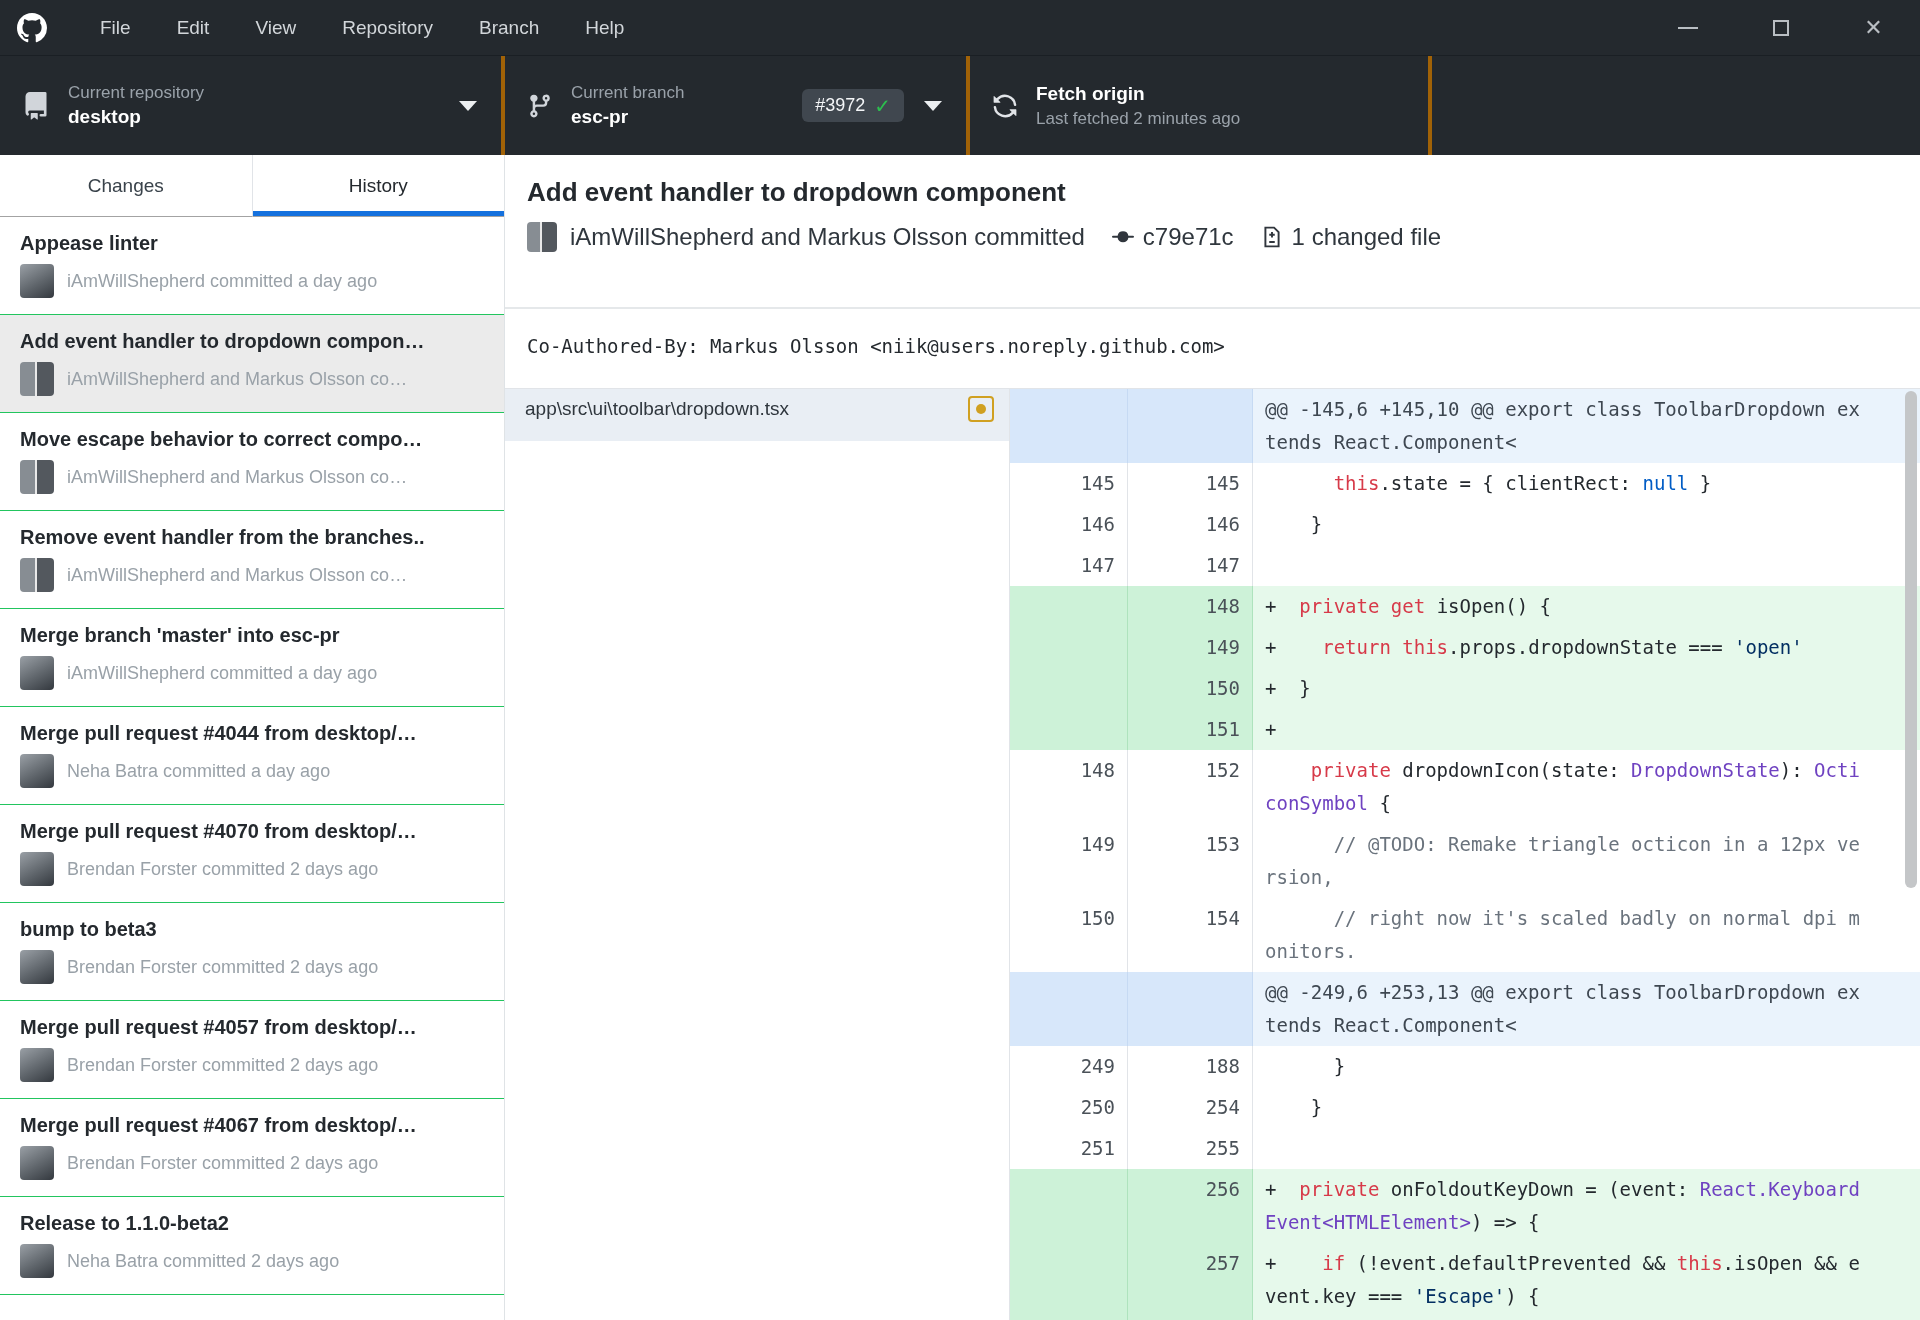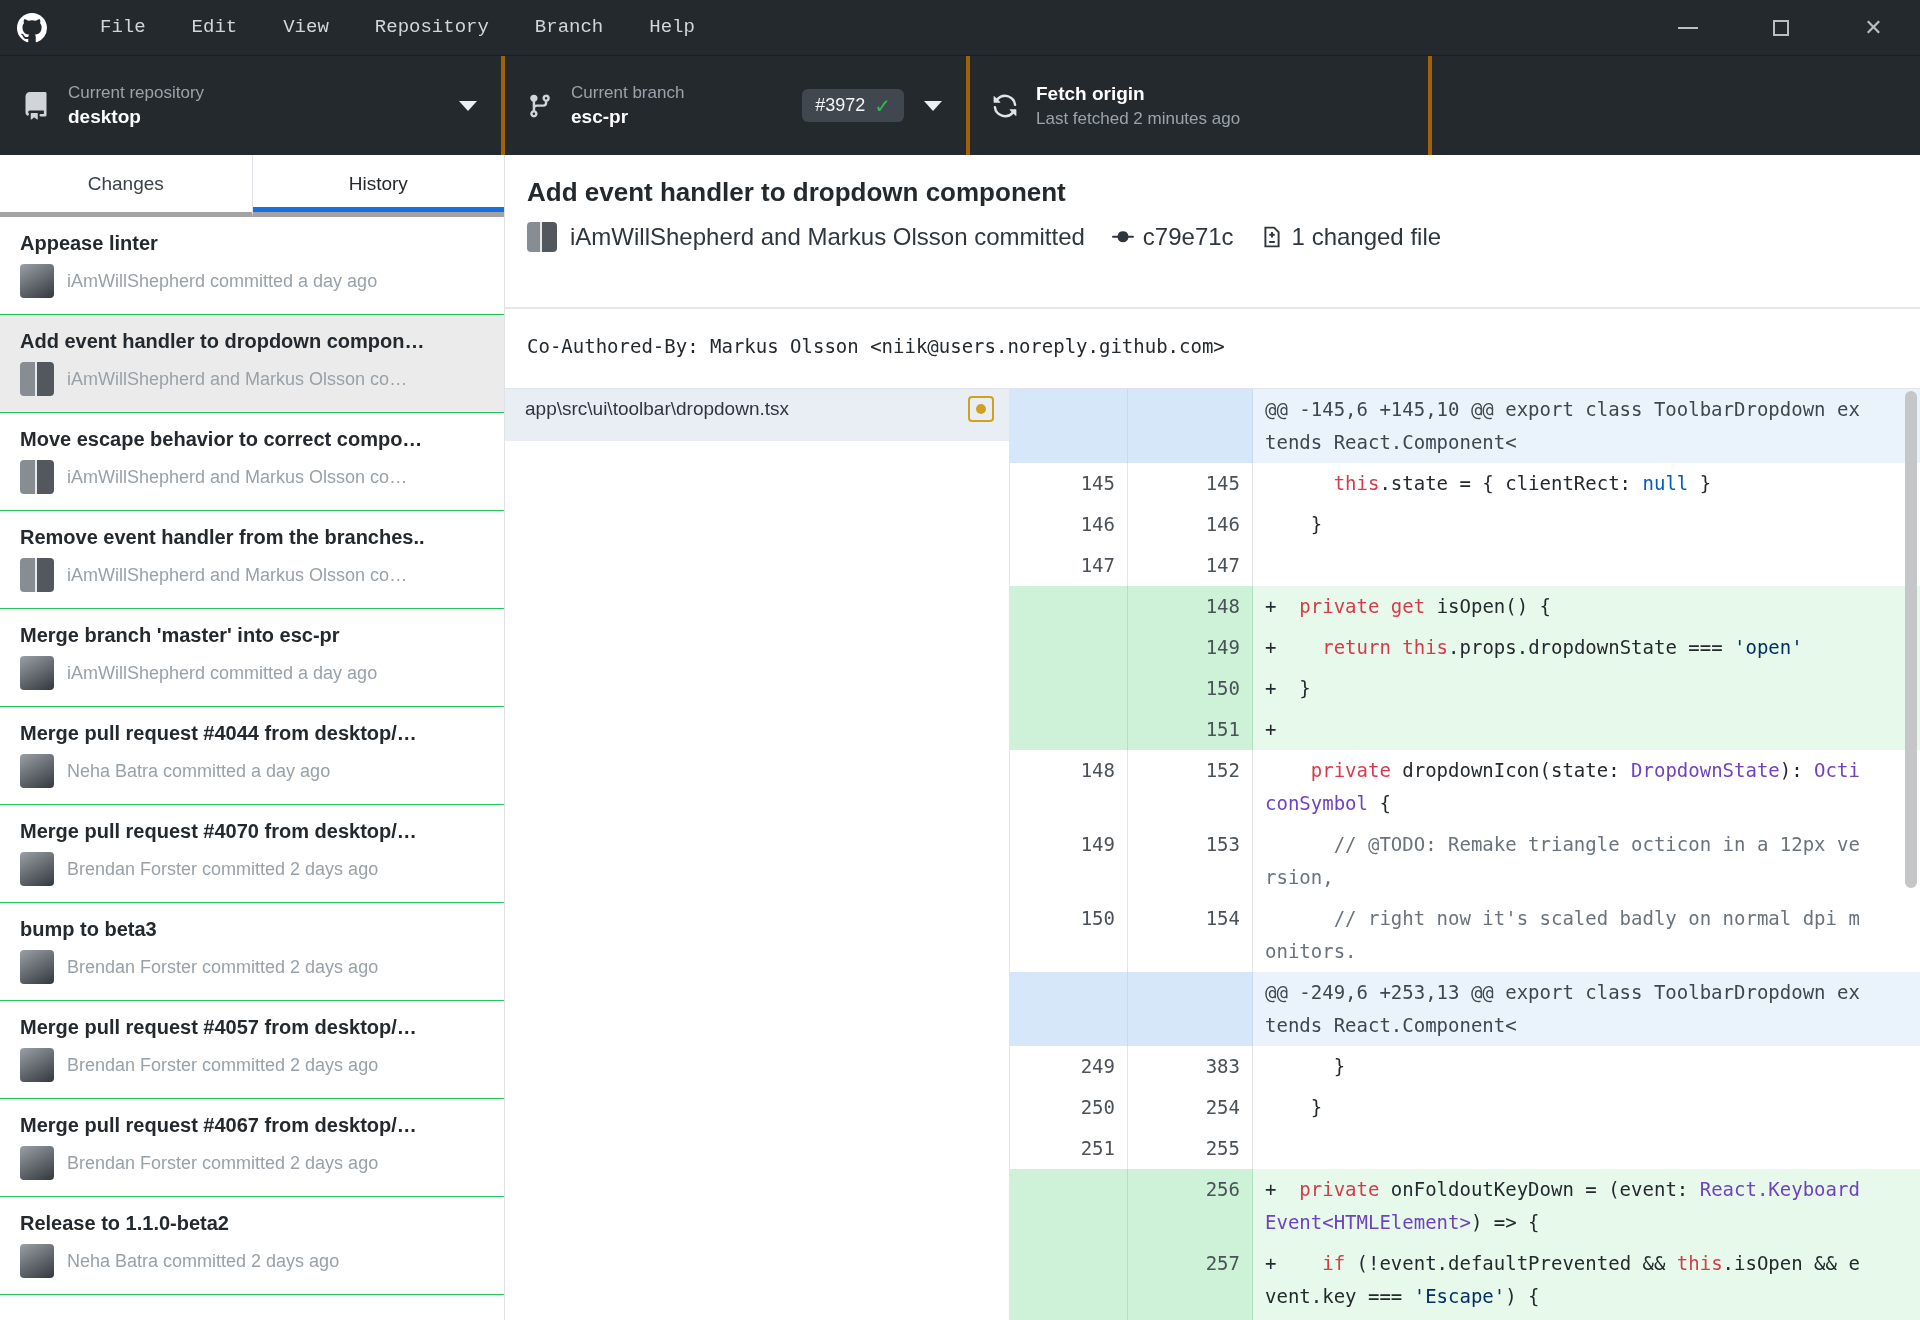--- a/index.html
+++ b/index.html
@@ -4,21 +4,21 @@
 <style>
   * { margin:0; padding:0; box-sizing:border-box; }
   html,body { width:1920px; height:1320px; overflow:hidden; }
   body { font-family:"Liberation Sans","DejaVu Sans",sans-serif; background:#fff; color:#24292e; }
   .mono { font-family:"DejaVu Sans Mono","Liberation Mono",monospace; }
   .app { width:1920px; height:1320px; display:flex; flex-direction:column; }
 
   
   .titlebar { height:55px; background:#24292e; display:flex; align-items:center; flex:none; }
   .logo { margin-left:17px; width:30px; height:30px; flex:none; }
-  .menu-bar { display:flex; margin-left:30px; height:55px;font-family:Liberation Mono, monospace; }
+  .menu-bar { display:flex; margin-left:30px; height:55px; }
   .menu-item { padding:0 23px; line-height:55px; font-size:19px; color:#d2d6da; cursor:default; }
   .win-controls { margin-left:auto; display:flex; }
   .win-btn { width:93px; height:55px; display:flex; align-items:center; justify-content:center; color:#b9bec3; }
   .glyph-min { width:20px; height:2px; background:#b9bec3; display:block; }
   .glyph-max { width:16px; height:16px; border:2px solid #b9bec3; display:block; }
   .glyph-close { font-size:22px; line-height:1; }
 
   
   .toolbar { height:100px; background:#24292e; border-top:1px solid #1a1f24; display:flex; flex:none; }
   .tb-section { display:flex; align-items:center; border-right:4px solid #a16207; }
@@ -31,21 +31,21 @@
   .caret { width:0; height:0; border-left:9px solid transparent; border-right:9px solid transparent; border-top:10px solid #eceff1; flex:none; }
   .tb-repo .caret { margin-left:auto; margin-right:24px; }
   .badge { margin-left:auto; background:#40474f; border-radius:6px; color:#f4f6f8; font-size:18px; padding:6px 13px; display:flex; align-items:center; gap:9px; flex:none; }
   .badge-check { color:#2cbe4e; font-weight:bold; font-size:20px; line-height:1; }
   .tb-branch .caret { margin:0 24px 0 20px; }
 
   
   .body { flex:1; display:flex; min-height:0; }
   .sidebar { width:505px; flex:none; border-right:1px solid #dfe3e6; display:flex; flex-direction:column; background:#fff; }
   .tabs { height:62px; display:flex; flex:none; }
-  .tab { flex:1; display:flex; align-items:center; justify-content:center; font-size:19px; color:#39424a; border-bottom:5px solid #a3a3a3; background:#fff; cursor:default; }
+  .tab { flex:1; display:flex; align-items:center; justify-content:center; font-size:19px; color:#39424a; border-bottom:1px solid #a3a3a3; background:#fff; cursor:default; }
   .tab:first-child { border-right:1px solid #e1e4e8; }
   .tab.active { color:#24292e; box-shadow:inset 0 -5px 0 0 #1471de; }
   .commit-list { flex:1; overflow:hidden; }
   .commit-row { height:98px; padding-left:20px; border-bottom:1px solid #22c55e; }
   .commit-row.selected { background:#ebebeb; }
   .commit-row-title { padding-top:15px; font-size:20px; font-weight:bold; color:#24292e; white-space:nowrap; overflow:hidden; width:472px; }
   .commit-row-meta { display:flex; align-items:center; margin-top:9px; gap:13px; }
   .avatar { width:34px; height:34px; border-radius:4px; flex:none;
             background:linear-gradient(150deg,#9aa0a6 0%,#60666c 55%,#33383e 100%); }
   .avatar.double { background:linear-gradient(90deg,#878d93 0 44%,#e9e9e9 44% 50%,#53585e 50% 100%); }
@@ -346,21 +346,21 @@
               </div>
               <div class="diff-row hunk">
                 <div class="cell-old"></div>
                 <div class="cell-new"></div>
                 <div class="cell-code">
                   <span class="code-text">@@ -249,6 +253,13 @@ export class ToolbarDropdown extends React.Component&lt;</span>
                 </div>
               </div>
               <div class="diff-row ctx">
                 <div class="cell-old">249</div>
-                <div class="cell-new">383</div>
+                <div class="cell-new">188</div>
                 <div class="cell-code">
                   <span class="code-text"><span class="tk-p">      }</span></span>
                 </div>
               </div>
               <div class="diff-row ctx">
                 <div class="cell-old">250</div>
                 <div class="cell-new">254</div>
                 <div class="cell-code">
                   <span class="code-text"><span class="tk-p">    }</span></span>
                 </div>

